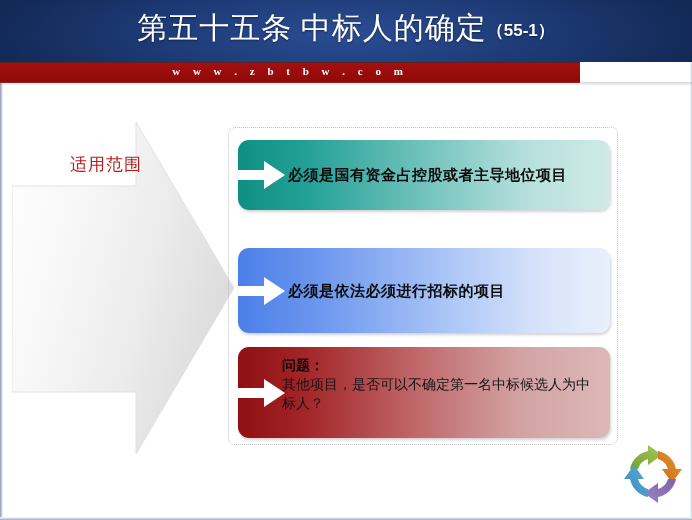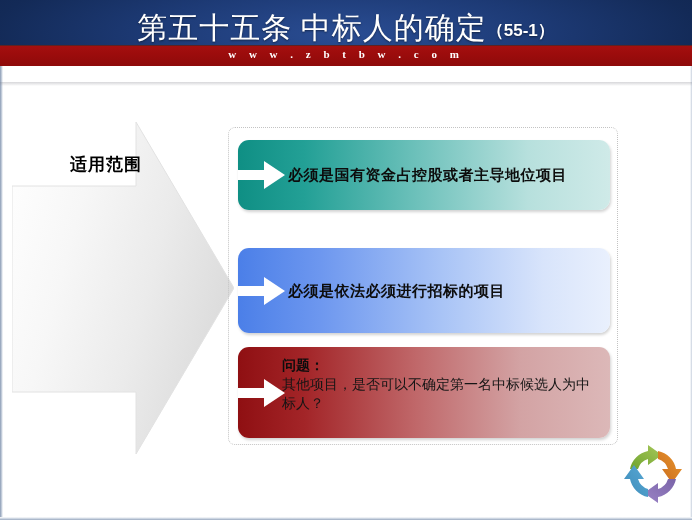--- a/index.html
+++ b/index.html
@@ -67,22 +67,22 @@
   }
   #header-title .code {
     font-family: "Liberation Sans", sans-serif;
     font-size: 17px;
     font-weight: bold;
     letter-spacing: 0;
     vertical-align: 2px;
   }
   #red-bar {
     position: absolute;
-    left: 0; top: 45px;
-    width: 692px;
+    left: 0; top: 62px;
+    width: 580px;
     height: 20px;
     background: linear-gradient(to bottom, #a40f0f 0%, #9c0c0c 40%, #8e0a0a 100%);
     border-top: 1px solid #5d2222;
   }
   #red-bar-text {
     position: absolute;
     left: 0; right: 0; top: 2px;
     text-align: center;
     color: #ffffff;
     font-size: 11px;
@@ -106,24 +106,24 @@
     width: 222px;
     height: 340px;
   }
   #left-arrow svg { display: block; }
   #left-arrow-label {
     position: absolute;
     left: 26px;
     top: 153px;
     width: 160px;
     text-align: center;
-    color: #000000;
+    color: #b91c1c;
     font-family: "Liberation Serif", "DejaVu Serif", serif;
     font-size: 17px;
-    font-weight: bold;
+    font-weight: normal;
     letter-spacing: 1px;
   }
 
   
   #content-frame {
     position: absolute;
     left: 228px;
     top: 127px;
     width: 390px;
     height: 318px;

